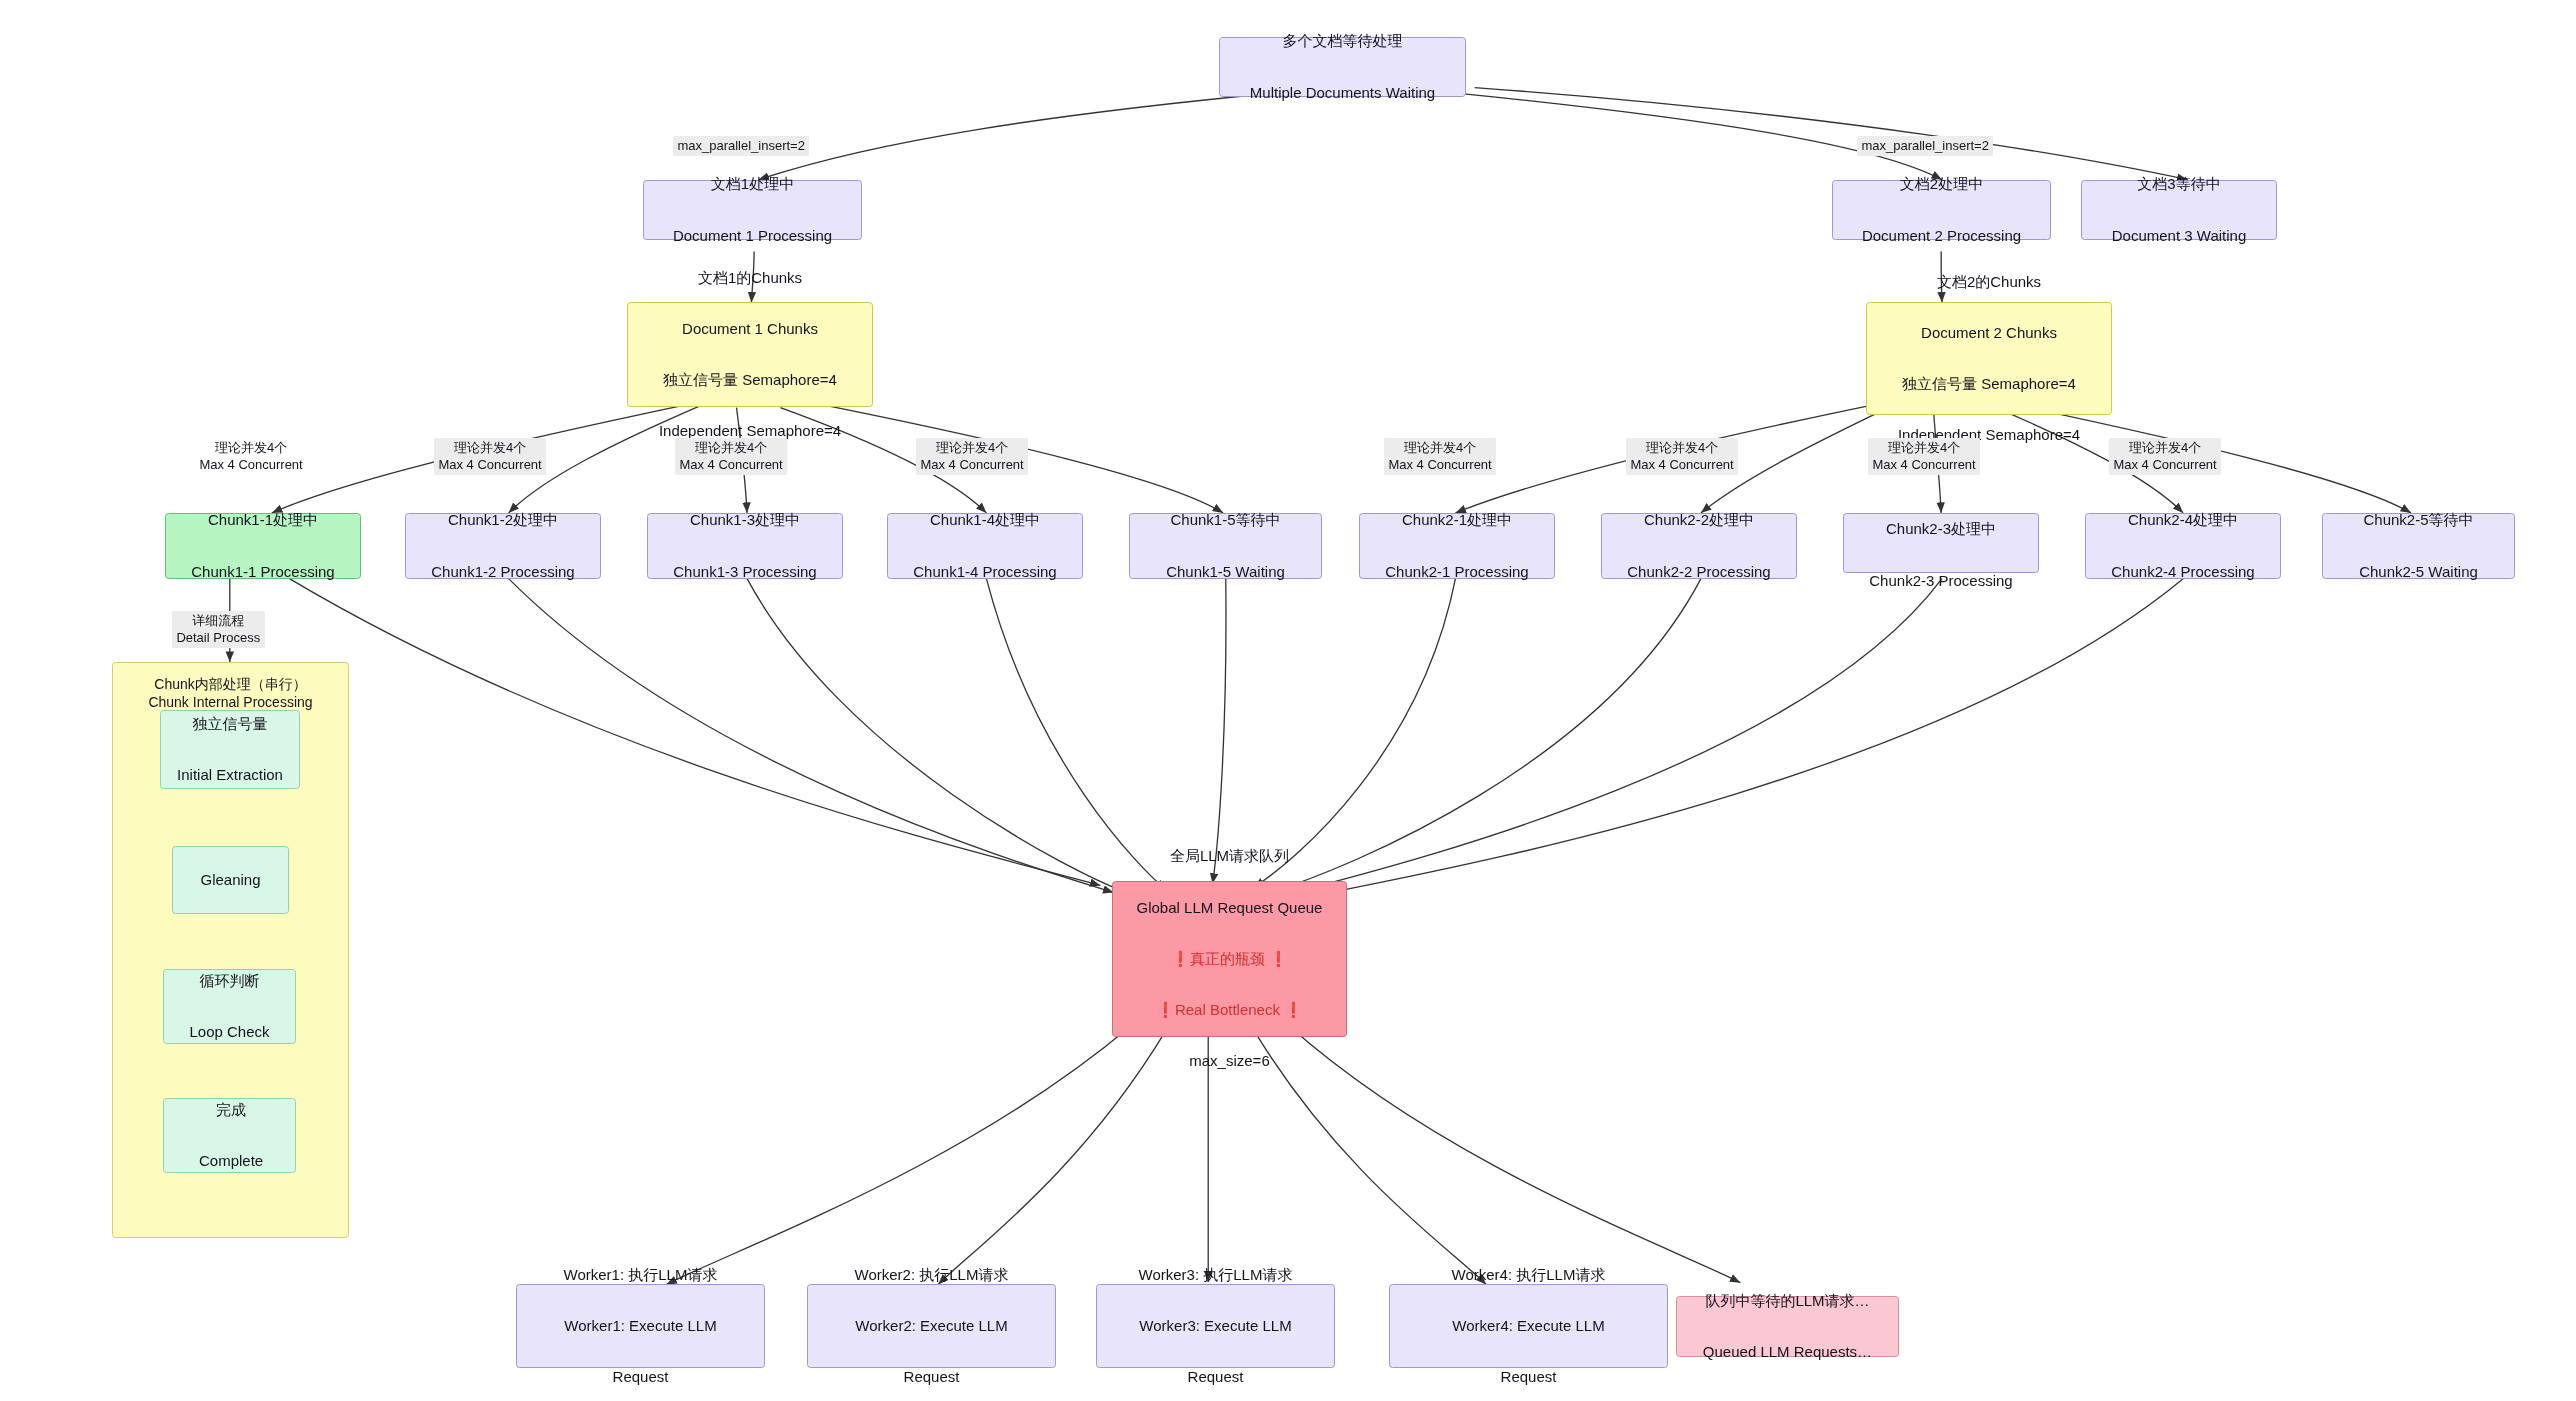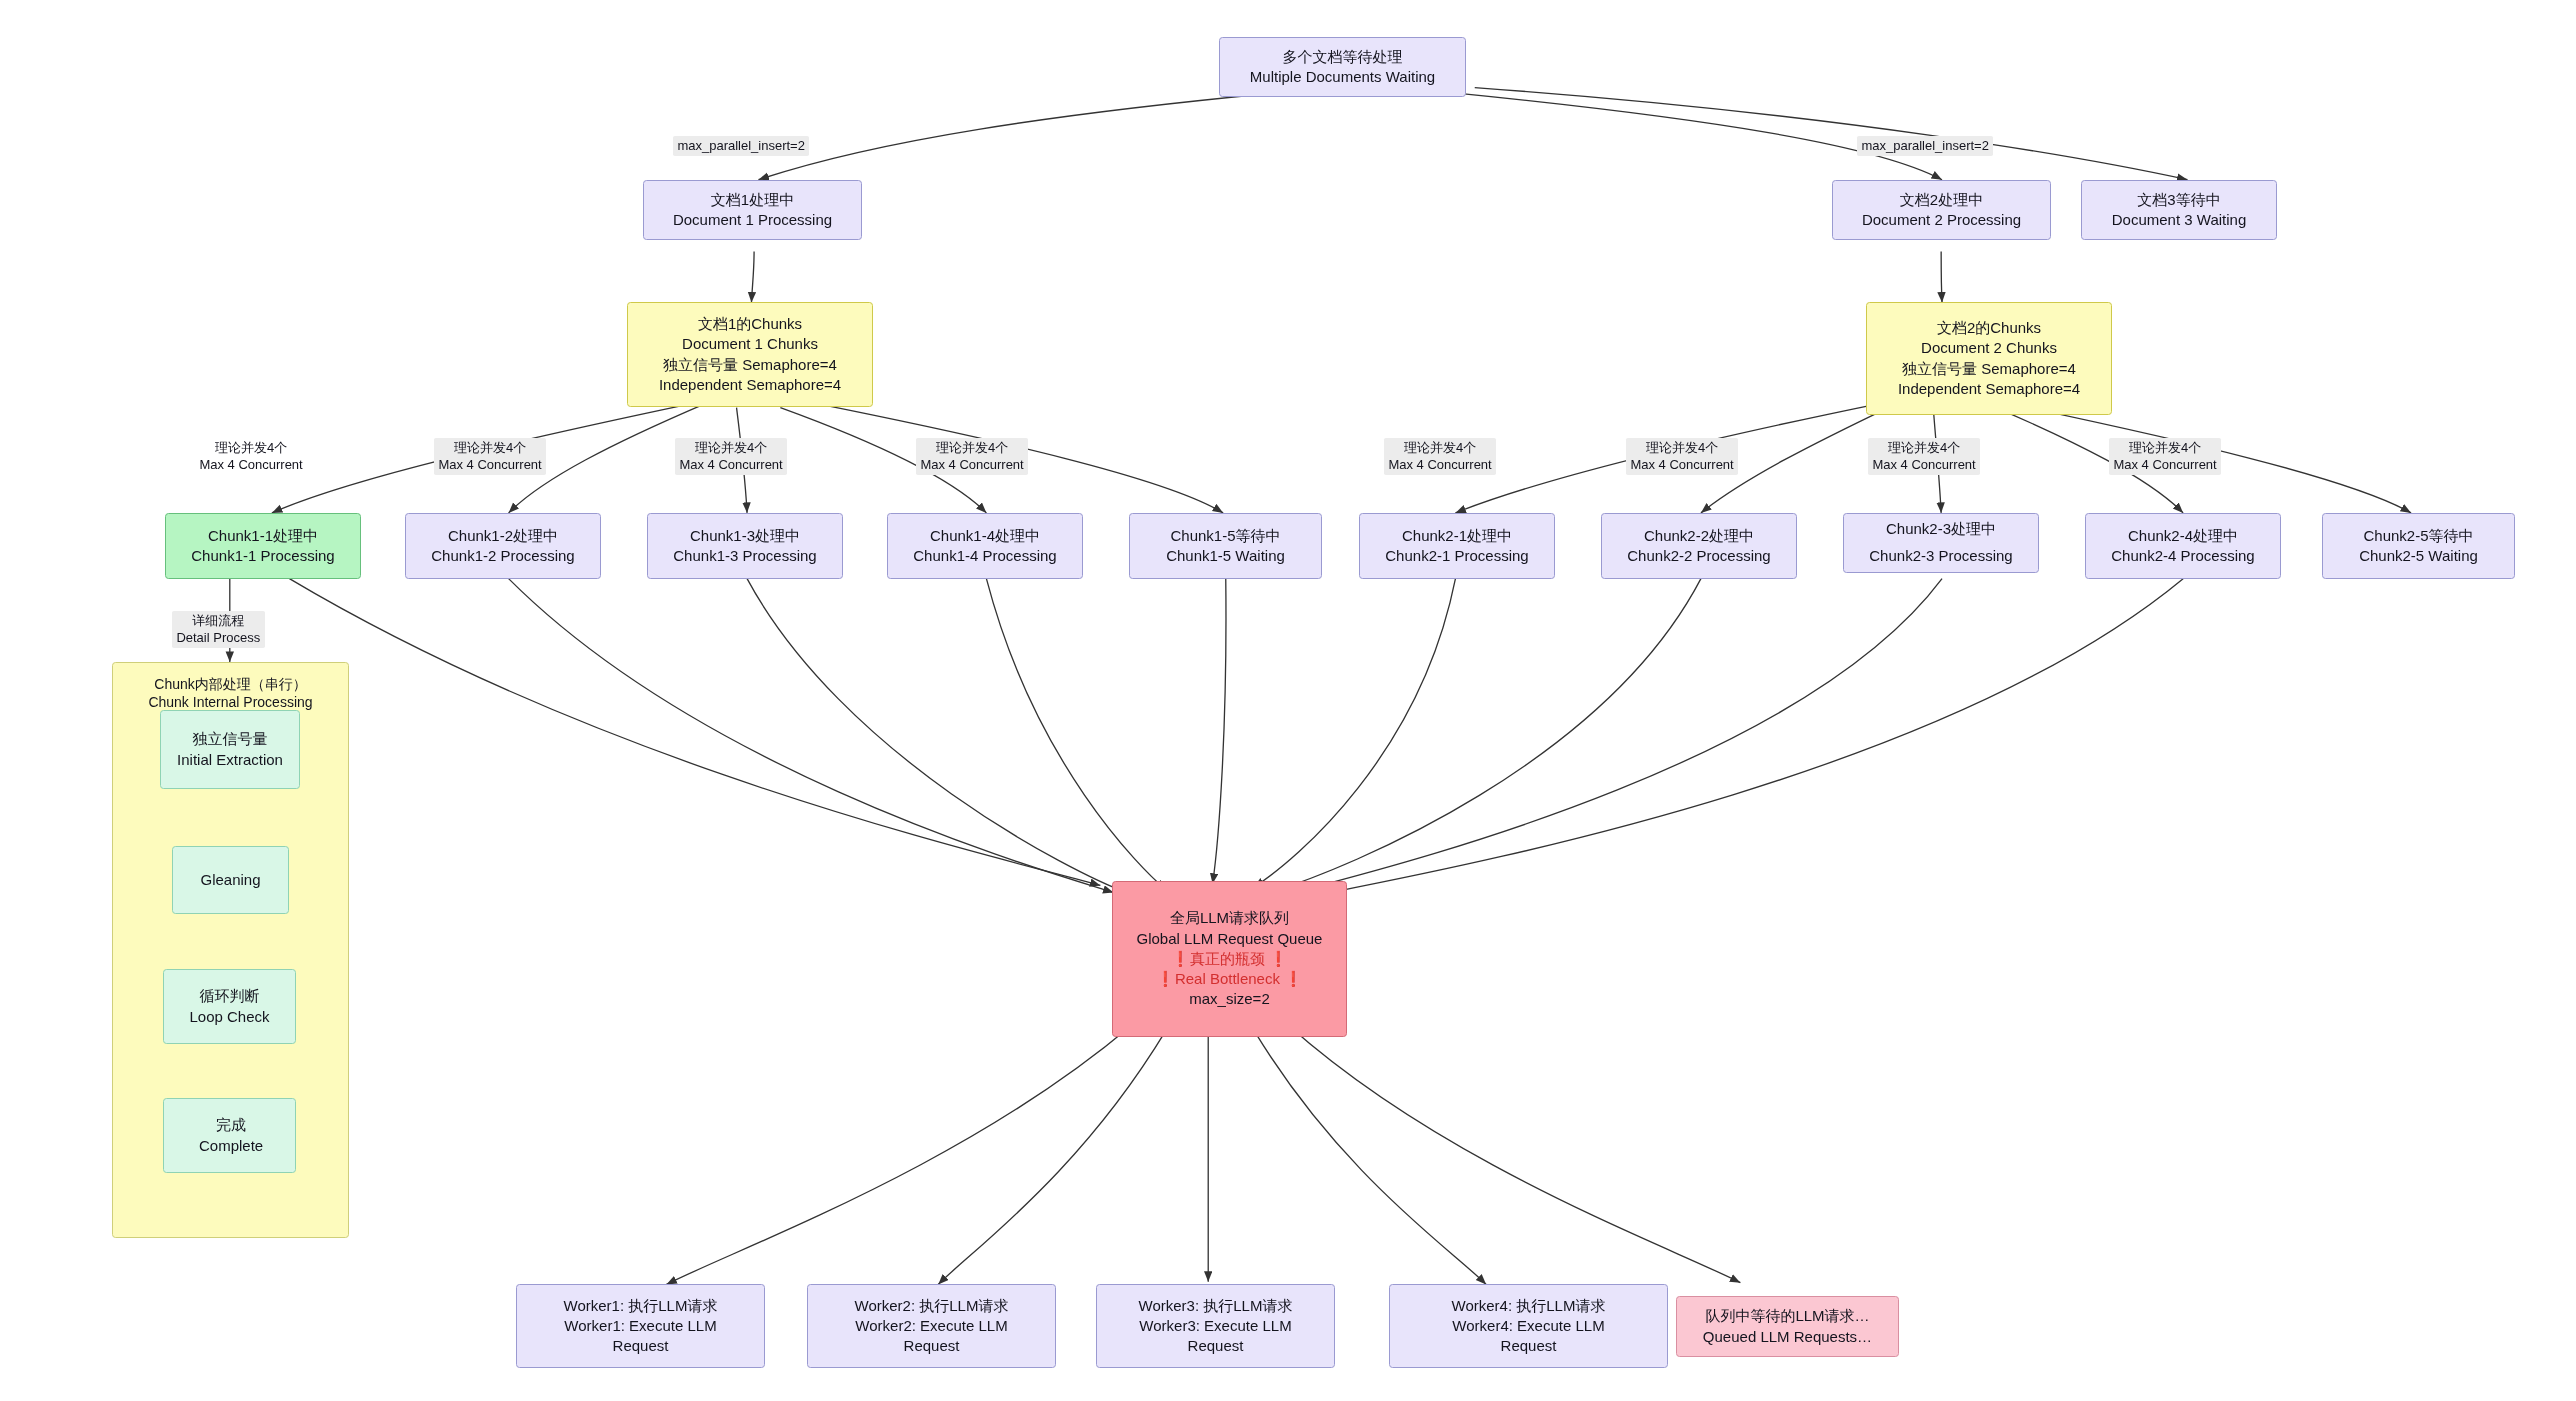--- a/index.html
+++ b/index.html
@@ -31,20 +31,21 @@
     color: #14141e;
     display: flex;
     flex-direction: column;
     align-items: center;
     justify-content: center;
     text-align: center;
     font-size: 15px;
     line-height: 1.35;
     padding: 5.3px 8.8px;
     z-index: 3;
+    gap: 31px;
   }
   .node .ln { white-space: nowrap; }
   .node.violet   { background: #e8e4fb; border-color: #9a9ad1; }
   .node.yellow   { background: #fdfbbd; border-color: #cfc94a; }
   .node.green    { background: #b6f5c2; border-color: #66c07c; }
   .node.mint     { background: #d9f7e7; border-color: #8fd3b4; }
   .node.red      { background: #fb9aa4; border-color: #d46a76; margin-left: 18px; }
   .node.pink     { background: #fbc7d2; border-color: #d98fa1; }
 
   .cluster {
@@ -234,21 +235,21 @@
   <div class="node mint" style="left:163px; top:1098px; width:133px; height:75px;padding-left:12px;">
     <div class="ln">完成</div>
     <div class="ln">Complete</div>
   </div>
 
   <div class="node red" style="left:1094px; top:881px; width:235px; height:156px;">
     <div class="ln">全局LLM请求队列</div>
     <div class="ln">Global LLM Request Queue</div>
     <div class="ln bold-red">❗真正的瓶颈 ❗</div>
     <div class="ln bold-red">❗Real Bottleneck ❗</div>
-    <div class="ln">max_size=2</div>
+    <div class="ln">max_size=6</div>
   </div>
 
   <div class="node violet" style="left:516px; top:1284px; width:249px; height:84px;">
     <div class="ln">Worker1: 执行LLM请求</div>
     <div class="ln">Worker1: Execute LLM</div>
     <div class="ln">Request</div>
   </div>
   <div class="node violet" style="left:807px; top:1284px; width:249px; height:84px;">
     <div class="ln">Worker2: 执行LLM请求</div>
     <div class="ln">Worker2: Execute LLM</div>

